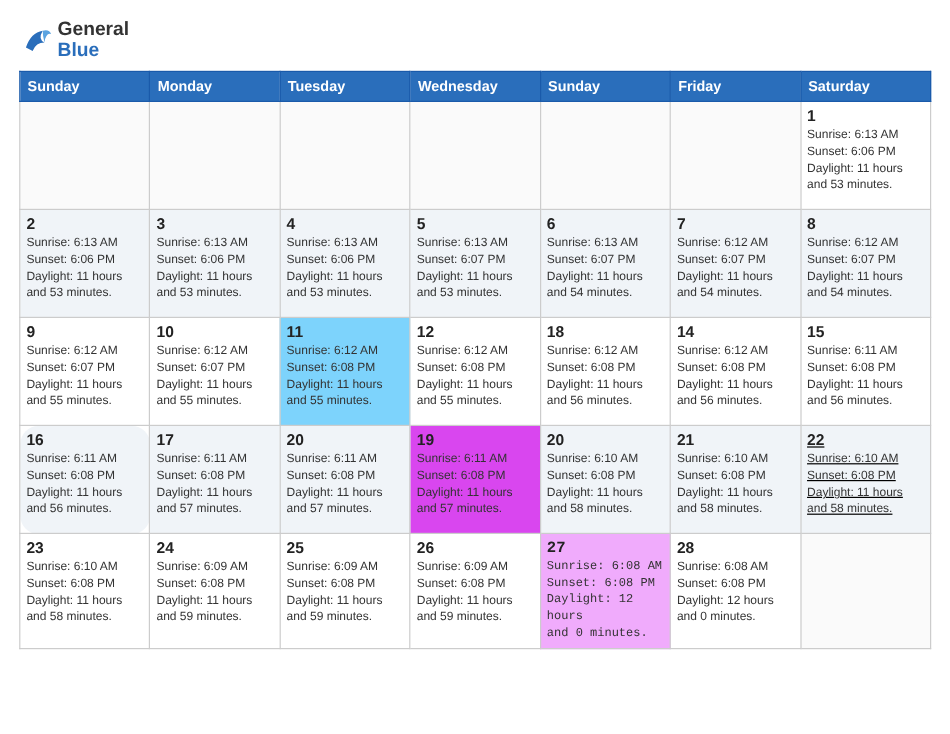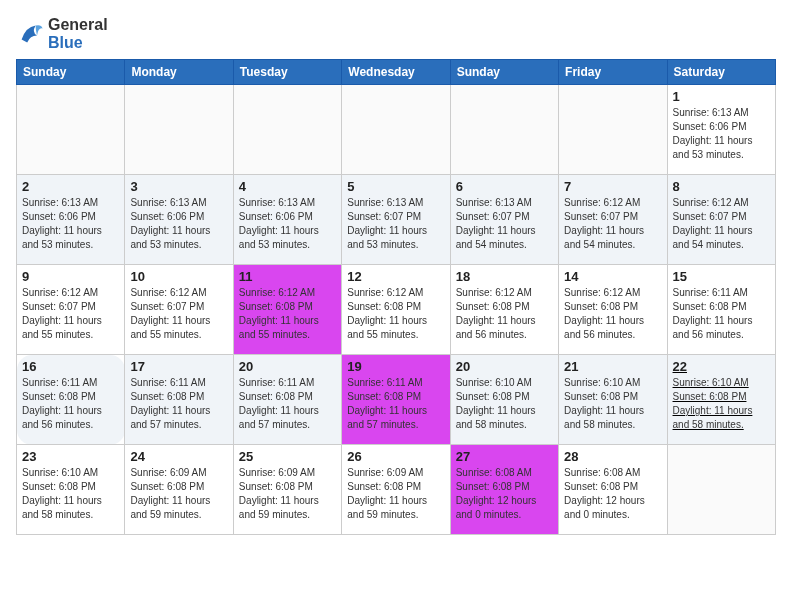--- a/index.html
+++ b/index.html
@@ -192,21 +192,21 @@
 Daylight: 11 hours
 and 55 minutes.</div>
         </td>
         <td style="background: rgb(255, 255, 255);">
           <span class="day-num">10</span>
           <div class="day-info" style="white-space: pre-line;">Sunrise: 6:12 AM
 Sunset: 6:07 PM
 Daylight: 11 hours
 and 55 minutes.</div>
         </td>
-        <td style="background: #d946ef;">
+        <td style="background: #7dd3fc;">
           <span class="day-num">11</span>
           <div class="day-info" style="white-space: pre-line;">Sunrise: 6:12 AM
 Sunset: 6:08 PM
 Daylight: 11 hours
 and 55 minutes.</div>
         </td>
         <td style="background: rgb(255, 255, 255);">
           <span class="day-num">12</span>
           <div class="day-info" style="white-space: pre-line;">Sunrise: 6:12 AM
 Sunset: 6:08 PM
@@ -308,21 +308,21 @@
 Daylight: 11 hours
 and 59 minutes.</div>
         </td>
         <td style="background: rgb(255, 255, 255);">
           <span class="day-num">26</span>
           <div class="day-info" style="white-space: pre-line;">Sunrise: 6:09 AM
 Sunset: 6:08 PM
 Daylight: 11 hours
 and 59 minutes.</div>
         </td>
-        <td style="background: #d946ef;">
+        <td style="background: #f0abfc; font-family: Liberation Mono, monospace;">
           <span class="day-num">27</span>
           <div class="day-info" style="white-space: pre-line;">Sunrise: 6:08 AM
 Sunset: 6:08 PM
 Daylight: 12 hours
 and 0 minutes.</div>
         </td>
         <td style="background: rgb(255, 255, 255);">
           <span class="day-num">28</span>
           <div class="day-info" style="white-space: pre-line;">Sunrise: 6:08 AM
 Sunset: 6:08 PM

